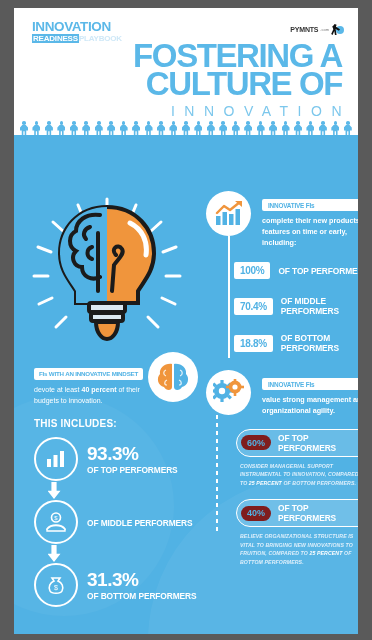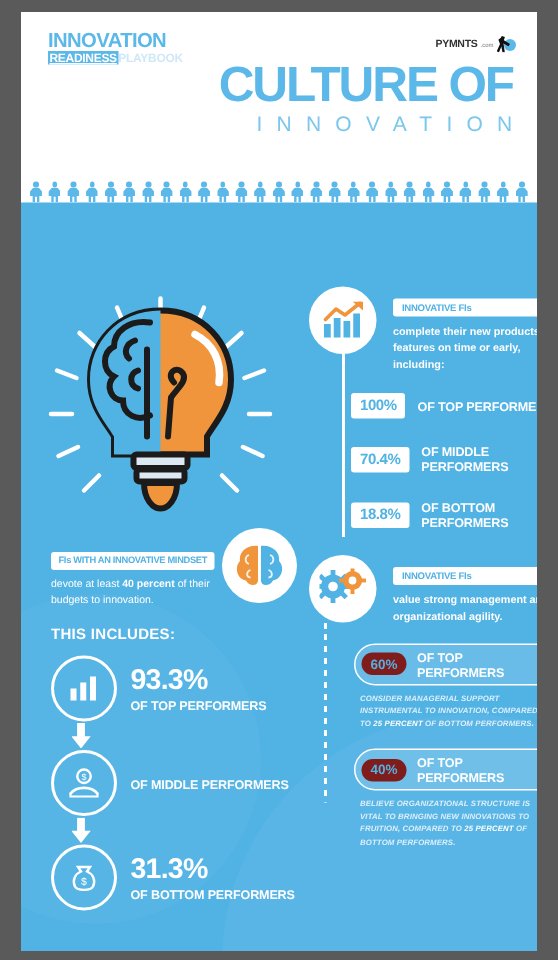--- a/index.html
+++ b/index.html
@@ -5,21 +5,21 @@
   html,body{margin:0;padding:0;background:#4a4a4a;}
   body{width:372px;height:640px;overflow:hidden;font-family:"Liberation Sans",sans-serif;}
   .frame{position:relative;width:372px;height:640px;background:#5a5a5a;}
   .page{position:absolute;left:14px;top:8px;width:344px;height:626px;background:#ffffff;overflow:hidden;}
 
   
   .header{position:relative;height:127px;background:#ffffff;}
   .logo{position:absolute;left:18px;top:12px;line-height:1;}
   .logo-top{font-size:13.5px;font-weight:bold;color:#5bb8e8;letter-spacing:-0.4px;}
   .logo-bot{font-size:8px;font-weight:bold;letter-spacing:-0.2px;margin-top:1px;}
-  .logo-bot .rd{color:#ffffff;background:#5bb8e8;padding:0 1px;text-decoration:underline;}
+  .logo-bot .rd{color:#ffffff;background:#5bb8e8;padding:0 1px;}
   .logo-bot .pb{color:#cfe8f7;}
   .pymnts{position:absolute;right:14px;top:16px;display:flex;align-items:center;gap:2px;}
   .pymnts-txt{font-size:7px;font-weight:bold;color:#333;letter-spacing:-0.2px;}
   .pymnts-sub{font-size:4px;color:#777;}
   .pymnts-mark{width:13px;height:11px;position:relative;}
   .pymnts-mark .dot{position:absolute;right:0;top:2px;width:8px;height:8px;border-radius:50%;background:#5bb8e8;}
   .pymnts-mark .fig{position:absolute;left:0;top:0;width:9px;height:11px;background:#111;
      clip-path:polygon(40% 0,62% 6%,55% 26%,100% 48%,88% 62%,52% 46%,62% 100%,44% 100%,36% 64%,18% 100%,2% 92%,26% 48%,14% 22%,30% 12%);}
   .title{position:absolute;right:16px;top:34px;text-align:right;line-height:0.86;}
   .title-l1,.title-l2{font-size:33px;font-weight:bold;color:#5bb8e8;letter-spacing:-1.4px;}
@@ -113,20 +113,21 @@
     <div class="pymnts">
       <span class="pymnts-txt">PYMNTS</span>
       <span class="pymnts-sub">.com</span>
       <span class="pymnts-mark">
         <span class="dot"></span>
             <span class="fig"></span>
       </span>
     </div>
 
     <div class="title">
+      <div class="title-l1">FOSTERING A</div>
       <div class="title-l2">CULTURE OF</div>
       <div class="title-l3">INNOVATION</div>
     </div>
 
     <div class="people" id="people">
           <div class="person">
             <i></i>
             <b></b>
           </div>
           <div class="person">

